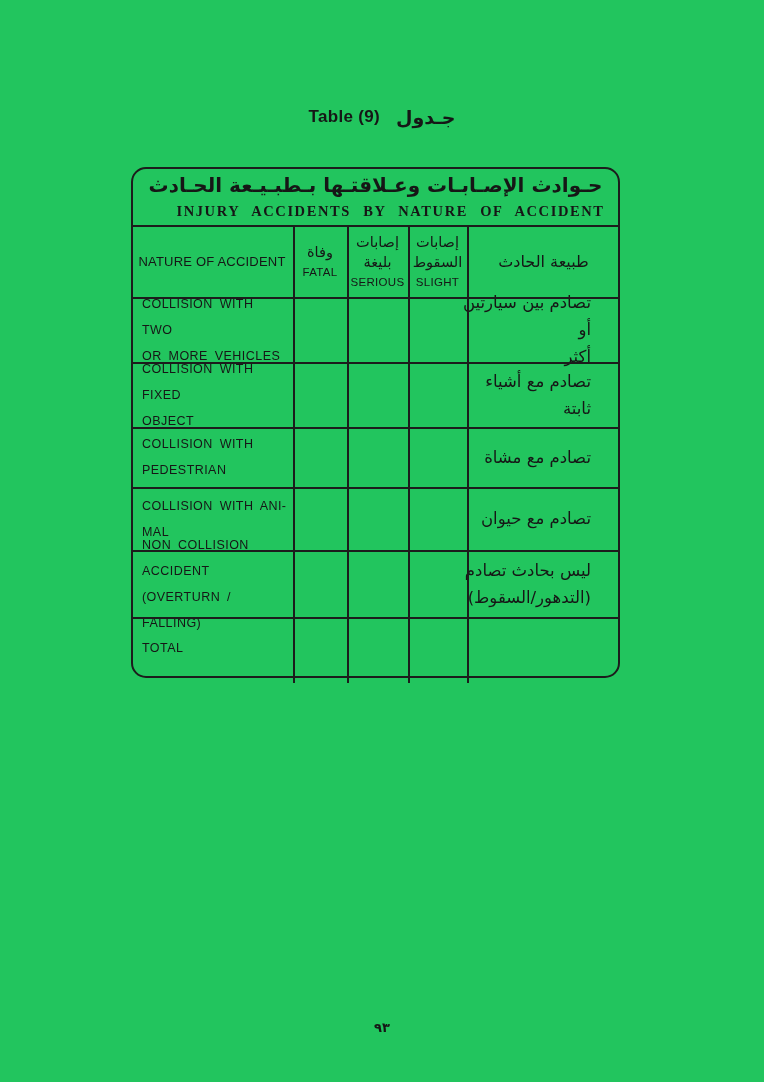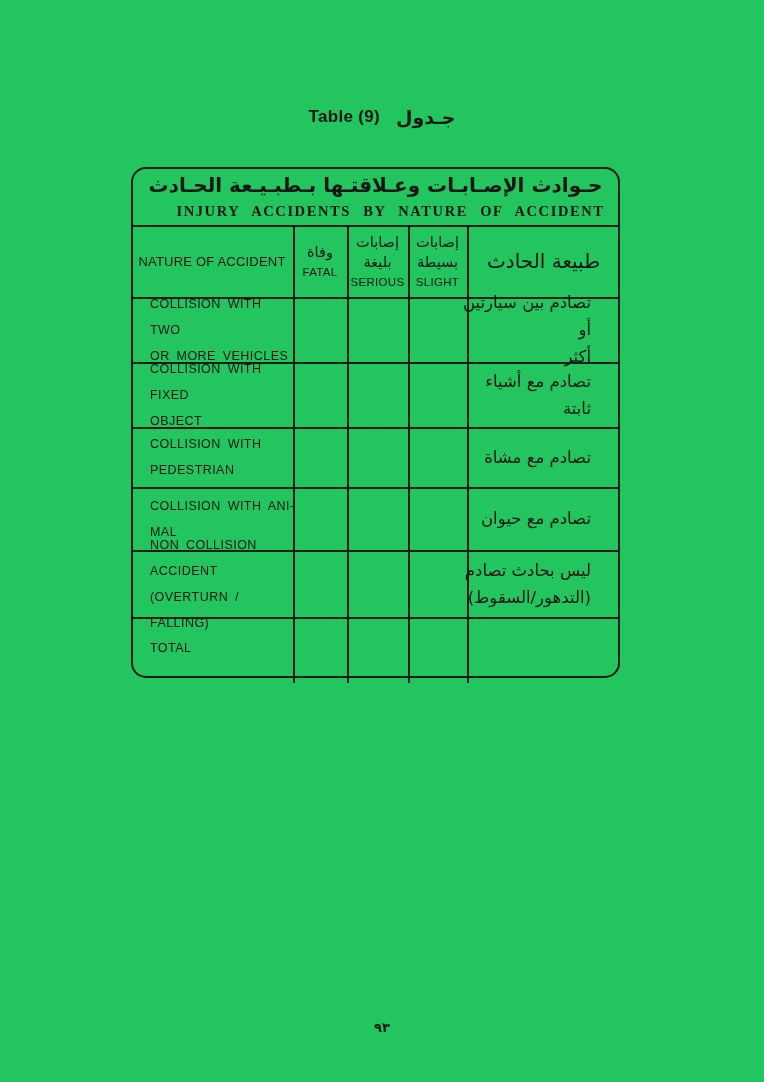--- a/index.html
+++ b/index.html
@@ -30,32 +30,32 @@
   .hl-3 { top:260px; } .hl-4 { top:320px; } .hl-5 { top:383px; } .hl-6 { top:450px; }
   .vline { position:absolute; top:58px; width:2px; height:458px; background:#1c1c1c; }
   .vl-1 { left:162px; } .vl-2 { left:216px; } .vl-3 { left:277px; } .vl-4 { left:336px; }
 
   
   .hdr { position:absolute; top:58px; height:72px; display:flex; flex-direction:column; align-items:center; justify-content:center; text-align:center; }
   .hdr-nature-en { left:0; width:162px; font-size:13px; letter-spacing:.2px; }
   .hdr-fatal   { left:162px; width:54px; }
   .hdr-serious { left:216px; width:61px; }
   .hdr-slight  { left:277px; width:59px; }
-  .hdr-nature-ar { left:336px; width:153px; font-family:"DejaVu Sans", sans-serif; font-size:20px; direction:rtl; }
+  .hdr-nature-ar { left:336px; width:153px; font-family:"DejaVu Sans", sans-serif; font-size:16px; direction:rtl; }
   .hdr .h-ar { font-family:"DejaVu Sans", sans-serif; font-size:14.5px; line-height:20px; direction:rtl; }
   .hdr .h-en { font-size:11.5px; letter-spacing:.3px; line-height:16px; margin-top:2px; }
 
   
   .r1 { top:130px; height:65px; } .r2 { top:195px; height:65px; }
   .r3 { top:260px; height:60px; } .r4 { top:320px; height:63px; }
   .r5 { top:383px; height:67px; } .r6 { top:450px; height:61px; }
 
   .cell { position:absolute; display:flex; align-items:center; }
   .cell.en { left:0; width:162px; padding-left:11px; padding-right:4px;
-    font-size:12.5px; letter-spacing:.45px; word-spacing:3px; line-height:26px; white-space:pre-line;margin-left:8px; }
+    font-size:12.5px; letter-spacing:.45px; word-spacing:3px; line-height:26px; white-space:pre-line; }
   .cell.ar { left:316px; width:153px; padding-left:6px; padding-right:9px; justify-content:flex-start;
     font-family:"DejaVu Sans", sans-serif; font-size:16.5px; line-height:27px;
     direction:rtl; text-align:right; white-space:pre-line; }
   .cell.num { display:flex; align-items:center; justify-content:center; }
   .c-fatal   { left:162px; width:54px; }
   .c-serious { left:216px; width:61px; }
   .c-slight  { left:277px; width:59px; }
 
   
   .page-number { position:absolute; top:1020px; left:0; width:100%; text-align:center;
@@ -82,21 +82,21 @@
       <div class="h-ar">وفاة</div>
       <div class="h-en">FATAL</div>
     </div>
     <div class="hdr hdr-serious">
       <div class="h-ar">إصابات</div>
       <div class="h-ar">بليغة</div>
       <div class="h-en">SERIOUS</div>
     </div>
     <div class="hdr hdr-slight">
       <div class="h-ar">إصابات</div>
-      <div class="h-ar">بسيطة</div>
+      <div class="h-ar">السقوط</div>
       <div class="h-en">SLIGHT</div>
     </div>
     <div class="hdr hdr-nature-ar">طبيعة الحادث</div>
 
     <div class="cell en r1">COLLISION WITH TWO
 OR MORE VEHICLES</div>
     <div class="cell num c-fatal r1"></div>
     <div class="cell num c-serious r1"></div>
     <div class="cell num c-slight r1"></div>
     <div class="cell ar r1">تصادم بين سيارتين أو

